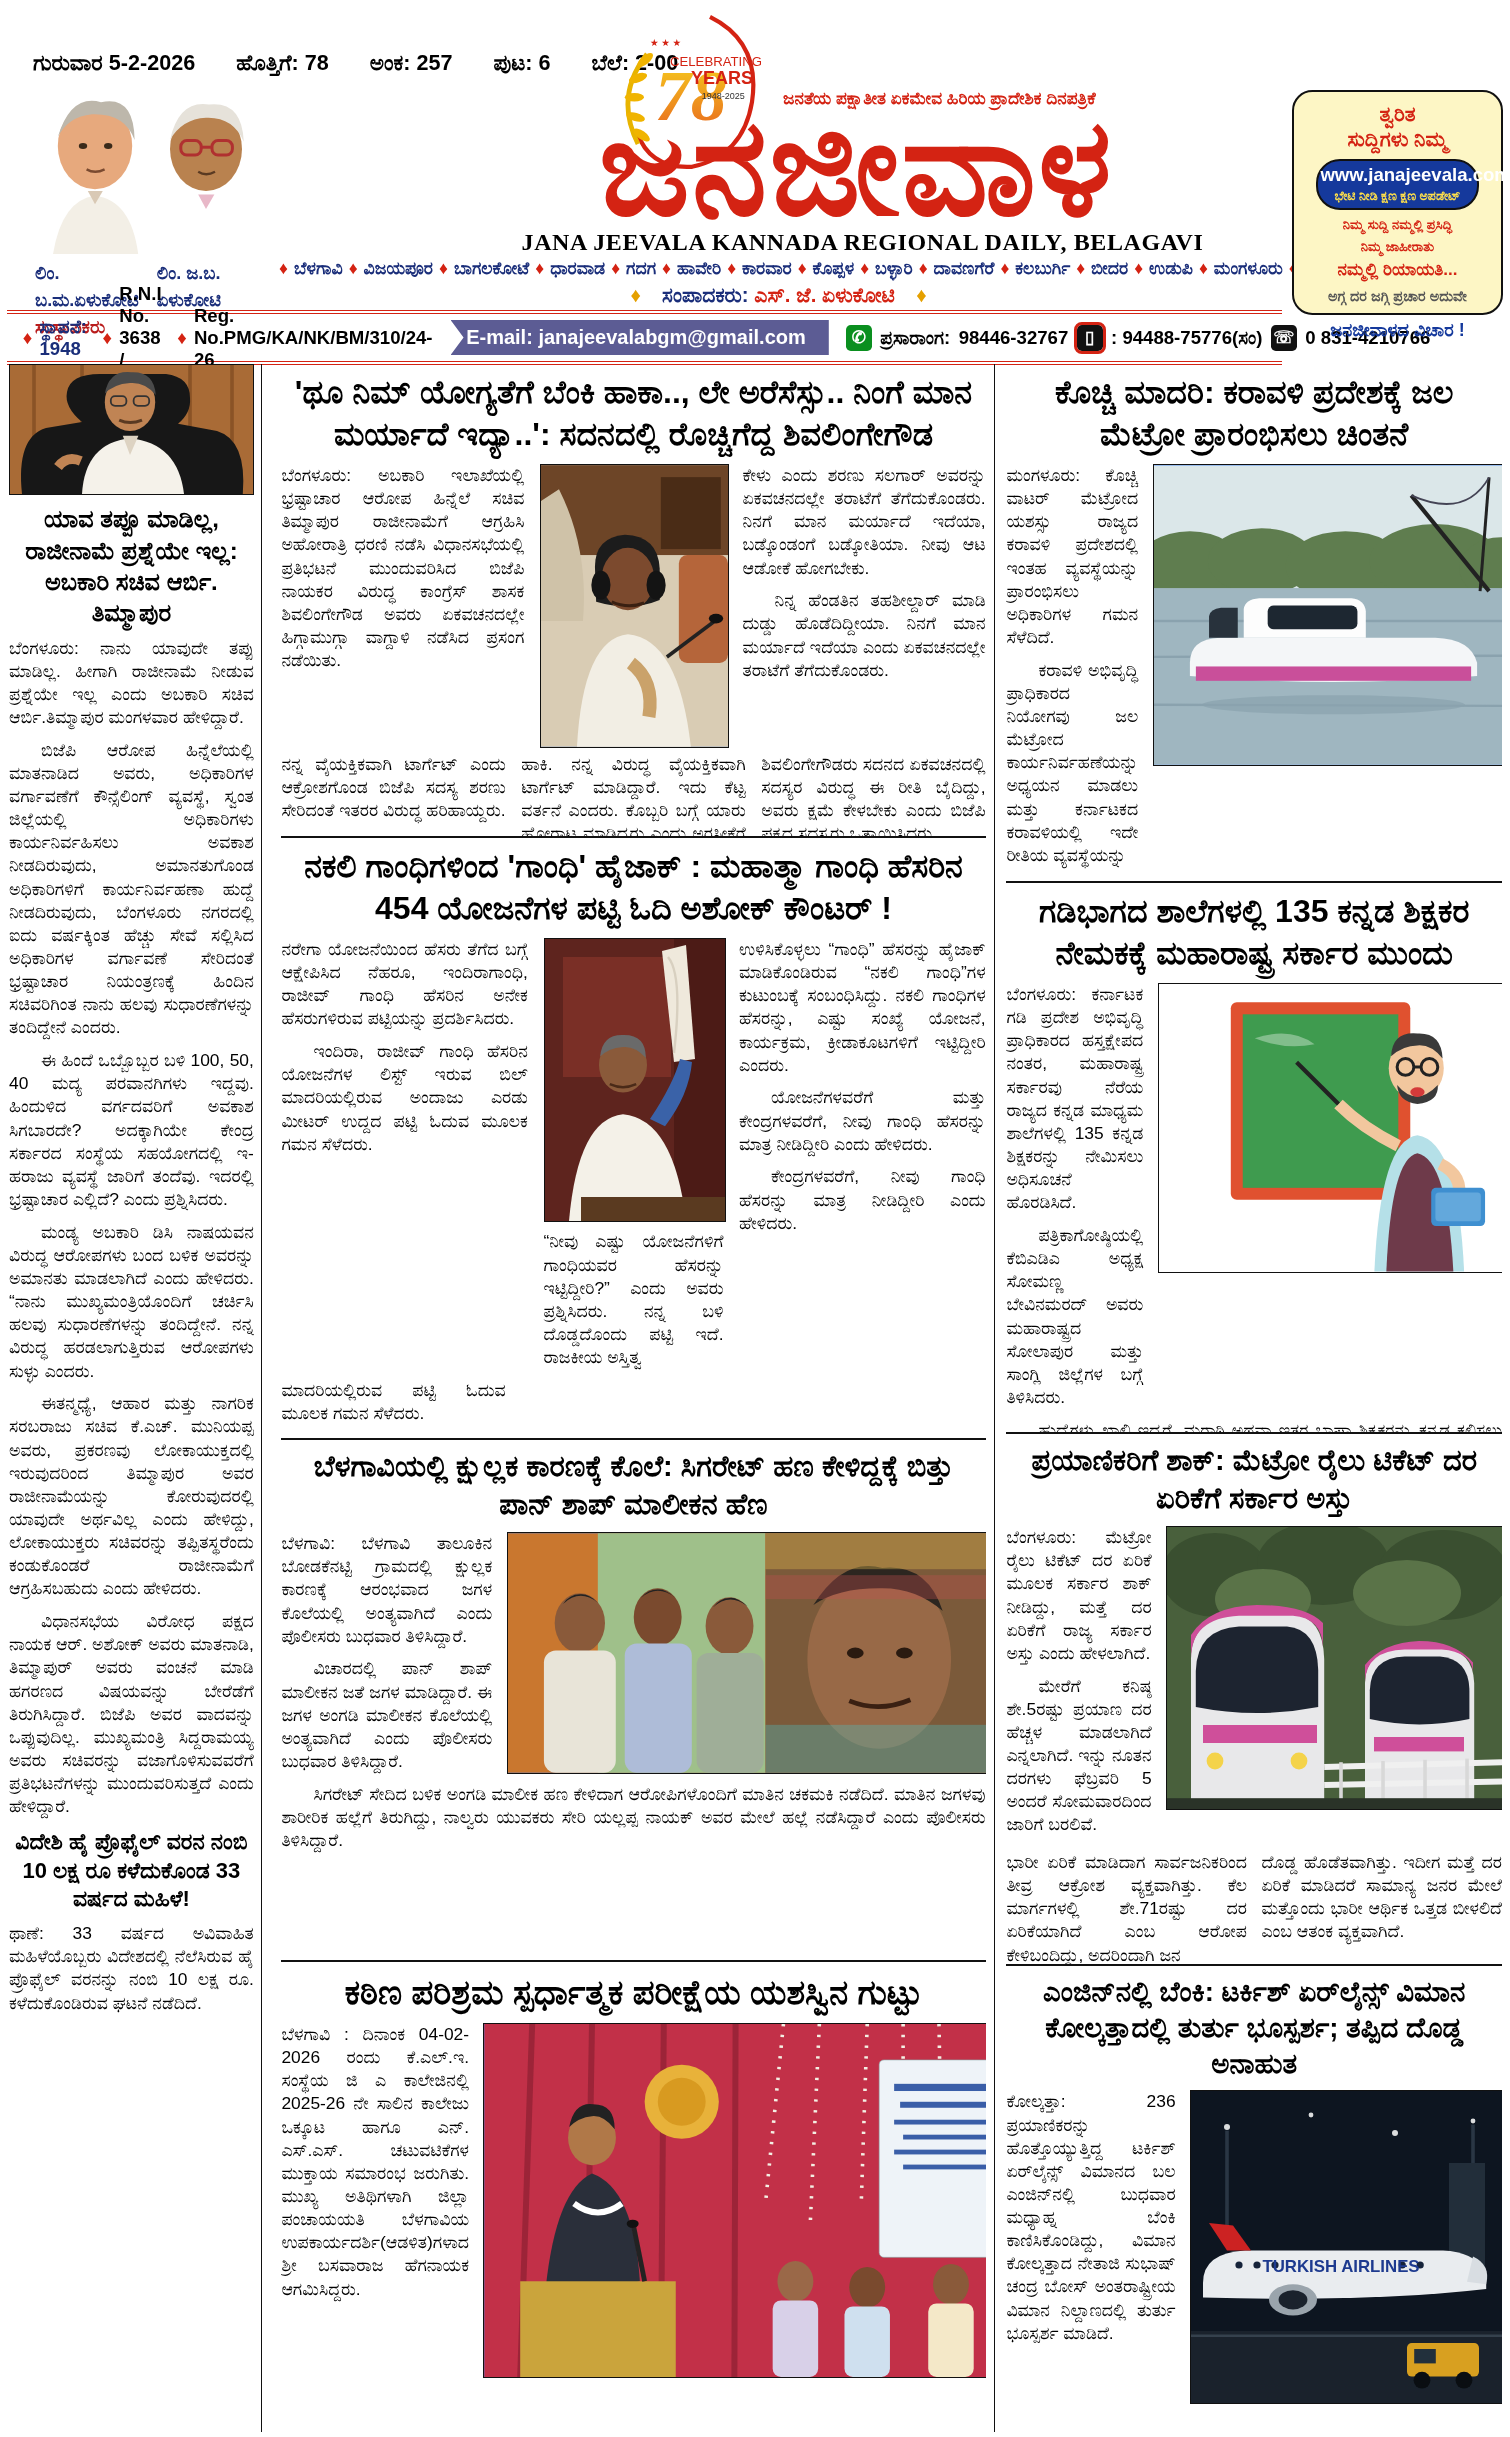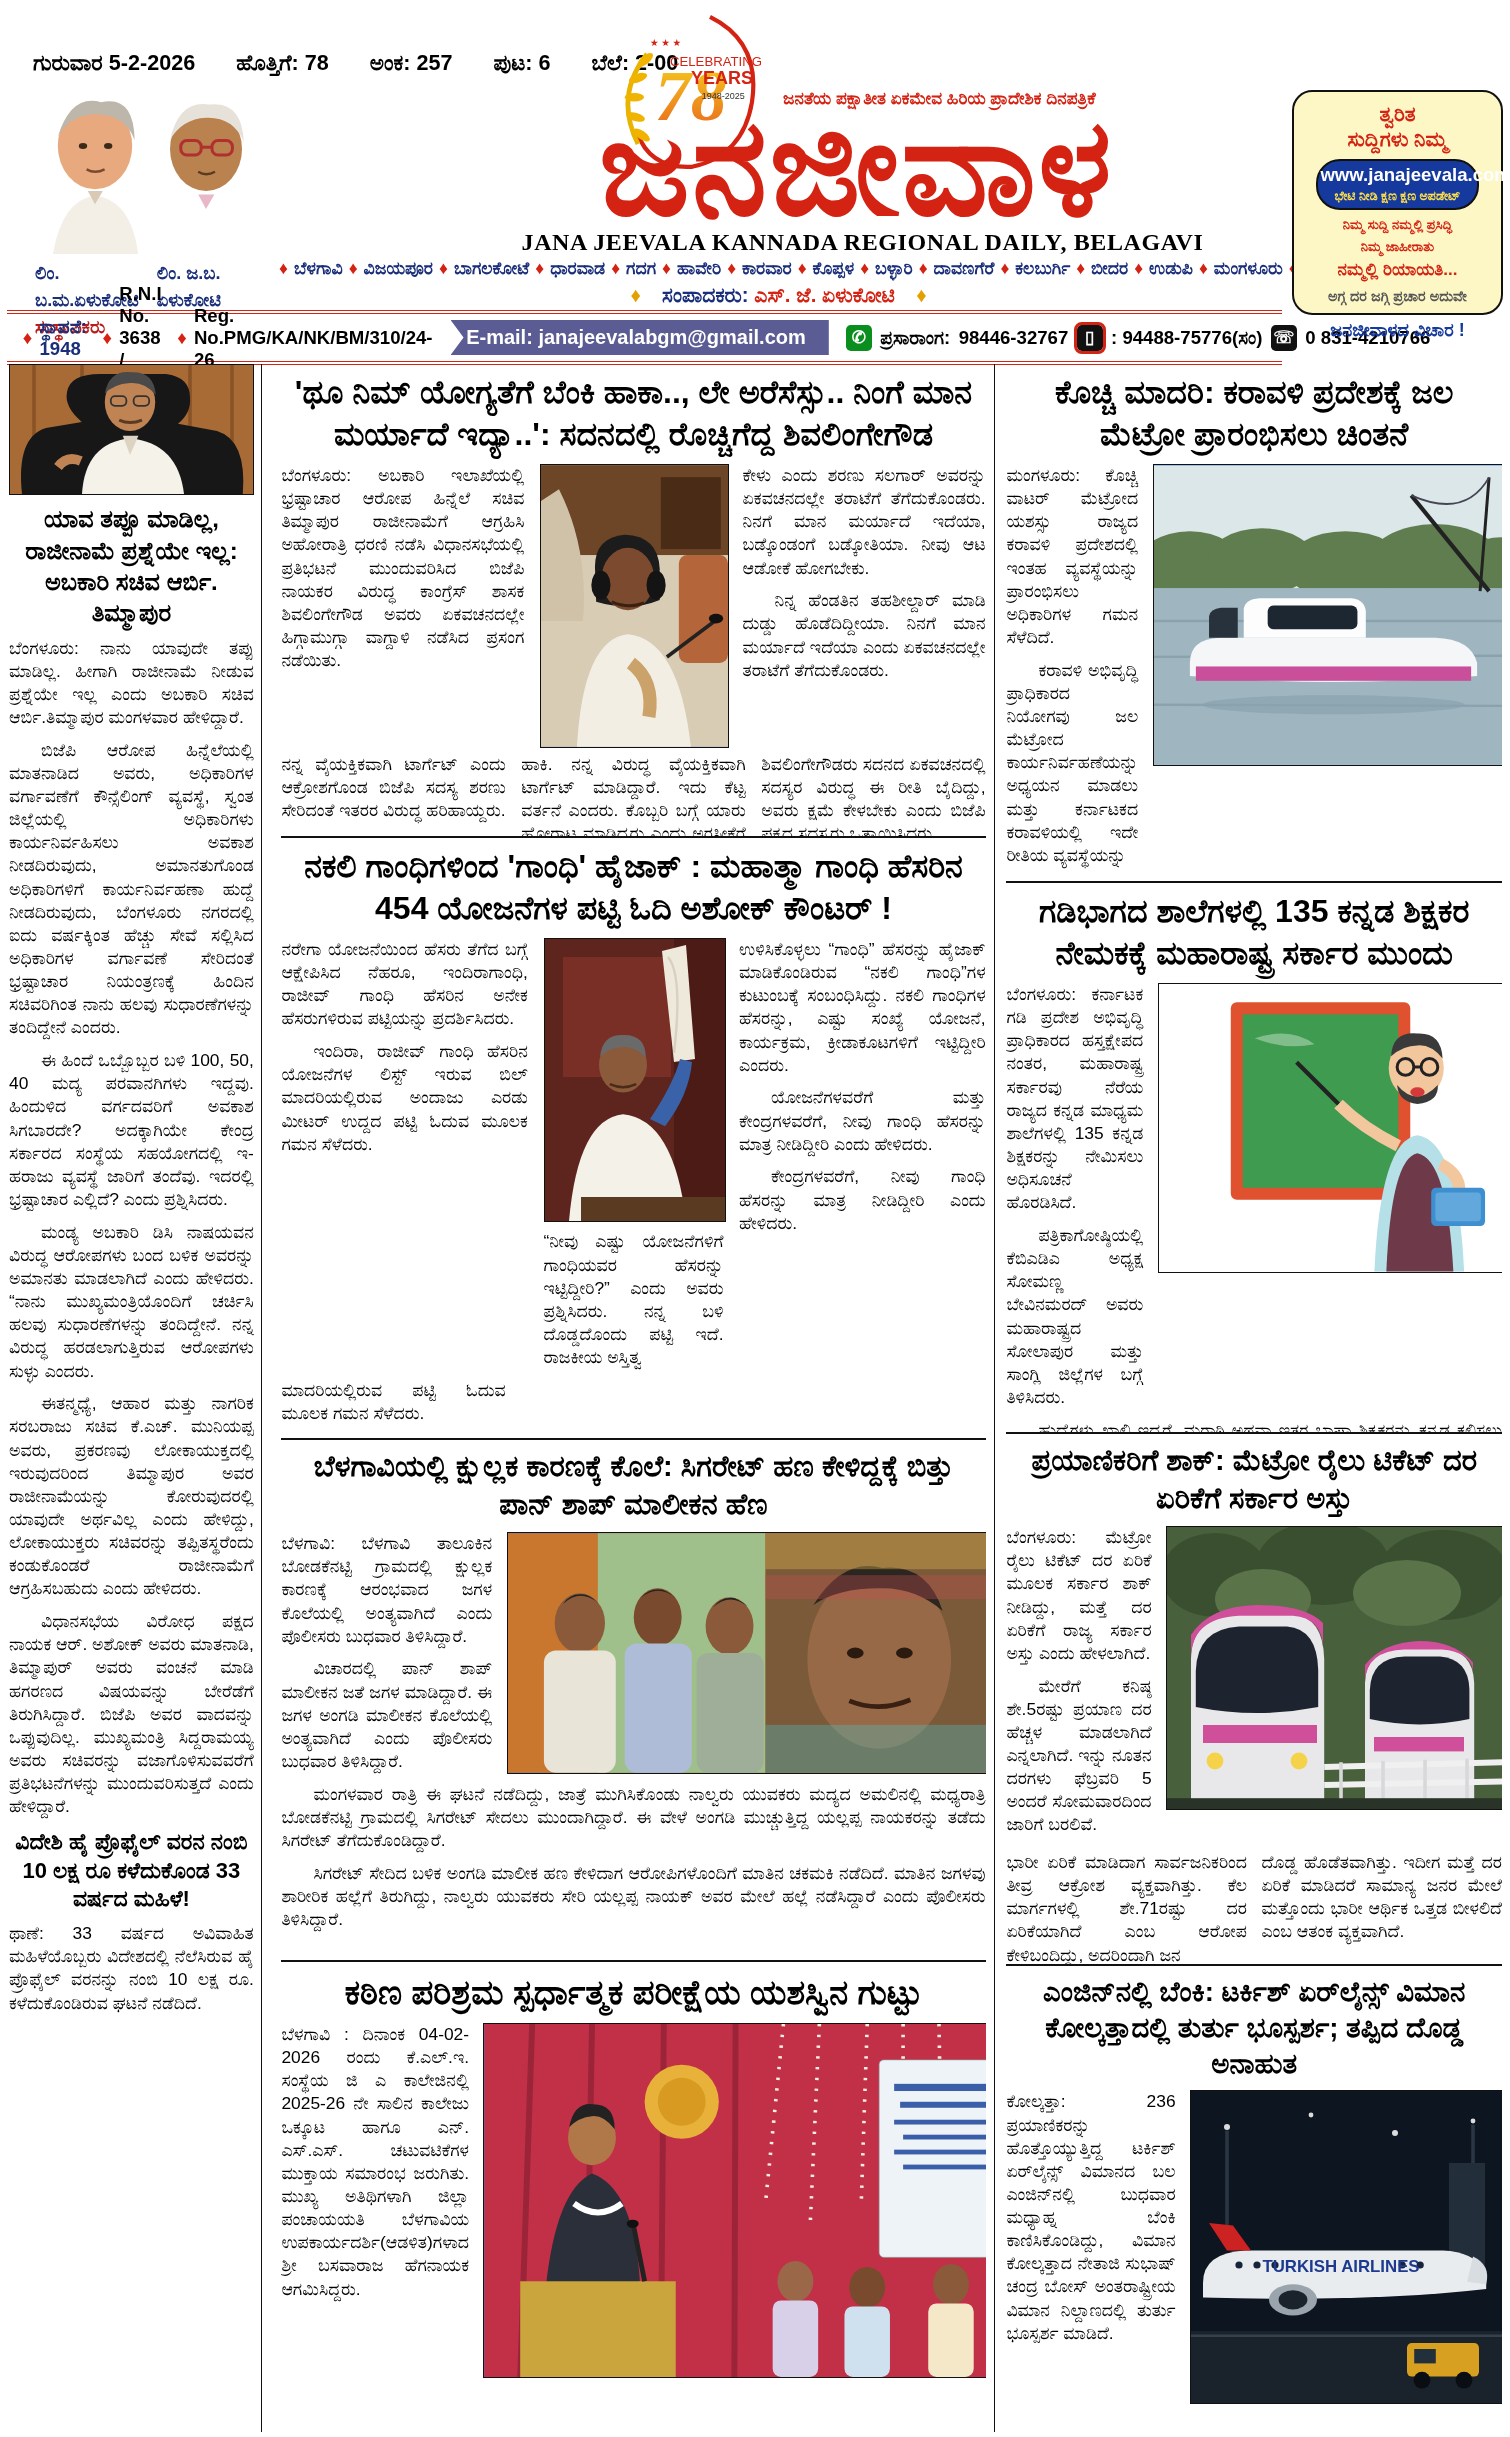--- a/index.html
+++ b/index.html
@@ -327,21 +327,20 @@
               <ellipse cx="662" cy="200" rx="14" ry="9" fill="#2a1a10"></ellipse>
               <path d="M570 280 Q620 300 672 278" stroke="#3a2012" stroke-width="8" fill="none"></path>
               <g opacity="0.35">
                   <rect x="430" y="0" width="370" height="60" fill="#e8c050"></rect>
                   <rect x="430" y="70" width="370" height="40" fill="#c05050"></rect>
                   <rect x="430" y="320" width="370" height="80" fill="#50c0c0"></rect>
                 </g>
             </svg>
           </div>
         </div>
-        <p class="b">ಮಂಗಳವಾರ ರಾತ್ರಿ ಈ ಘಟನೆ ನಡೆದಿದ್ದು, ಜಾತ್ರೆ ಮುಗಿಸಿಕೊಂಡು ನಾಲ್ವರು ಯುವಕರು ಮದ್ಯದ ಅಮಲಿನಲ್ಲಿ ಮಧ್ಯರಾತ್ರಿ ಬೋಡಕೆನಟ್ಟಿ ಗ್ರಾಮದಲ್ಲಿ ಸಿಗರೇಟ್ ಸೇದಲು ಮುಂದಾಗಿದ್ದಾರೆ. ಈ ವೇಳೆ ಅಂಗಡಿ ಮುಚ್ಚುತ್ತಿದ್ದ ಯಲ್ಲಪ್ಪ ನಾಯಕರನ್ನು ತಡೆದು ಸಿಗರೇಟ್ ತೆಗೆದುಕೊಂಡಿದ್ದಾರೆ.</p>
         <p class="b">ಸಿಗರೇಟ್ ಸೇದಿದ ಬಳಿಕ ಅಂಗಡಿ ಮಾಲೀಕ ಹಣ ಕೇಳಿದಾಗ ಆರೋಪಿಗಳೊಂದಿಗೆ ಮಾತಿನ ಚಕಮಕಿ ನಡೆದಿದೆ. ಮಾತಿನ ಜಗಳವು ಶಾರೀರಿಕ ಹಲ್ಲೆಗೆ ತಿರುಗಿದ್ದು, ನಾಲ್ವರು ಯುವಕರು ಸೇರಿ ಯಲ್ಲಪ್ಪ ನಾಯಕ್ ಅವರ ಮೇಲೆ ಹಲ್ಲೆ ನಡೆಸಿದ್ದಾರೆ ಎಂದು ಪೊಲೀಸರು ತಿಳಿಸಿದ್ದಾರೆ.</p>
       </div>
 
       <div class="sec rule-top" style="height:467px;">
         <div class="hl hl2" style="font-size:34px;">ಕಠಿಣ ಪರಿಶ್ರಮ ಸ್ಪರ್ಧಾತ್ಮಕ ಪರೀಕ್ಷೆಯ ಯಶಸ್ವಿನ ಗುಟ್ಟು</div>
         <div class="tworow" style="grid-template-columns:1fr 563px;">
           <div>
             <p class="b first">ಬೆಳಗಾವಿ : ದಿನಾಂಕ 04-02-2026 ರಂದು ಕೆ.ಎಲ್.ಇ. ಸಂಸ್ಥೆಯ ಜಿ ಎ ಕಾಲೇಜಿನಲ್ಲಿ 2025-26 ನೇ ಸಾಲಿನ ಕಾಲೇಜು ಒಕ್ಕೂಟ ಹಾಗೂ ಎನ್. ಎಸ್.ಎಸ್. ಚಟುವಟಿಕೆಗಳ ಮುಕ್ತಾಯ ಸಮಾರಂಭ ಜರುಗಿತು. ಮುಖ್ಯ ಅತಿಥಿಗಳಾಗಿ ಜಿಲ್ಲಾ ಪಂಚಾಯಯತಿ ಬೆಳಗಾವಿಯ ಉಪಕಾರ್ಯದರ್ಶಿ(ಆಡಳಿತ)ಗಳಾದ ಶ್ರೀ ಬಸವಾರಾಜ ಹೆಗನಾಯಕ ಆಗಮಿಸಿದ್ದರು.</p>
           </div>
           <div class="photo" style="width:563px;height:353px;">

